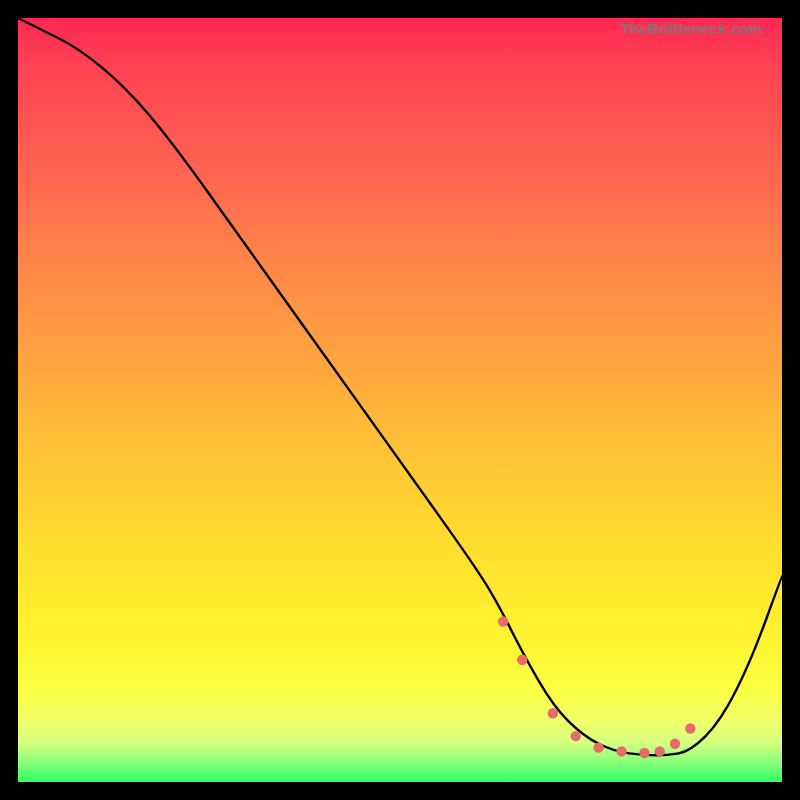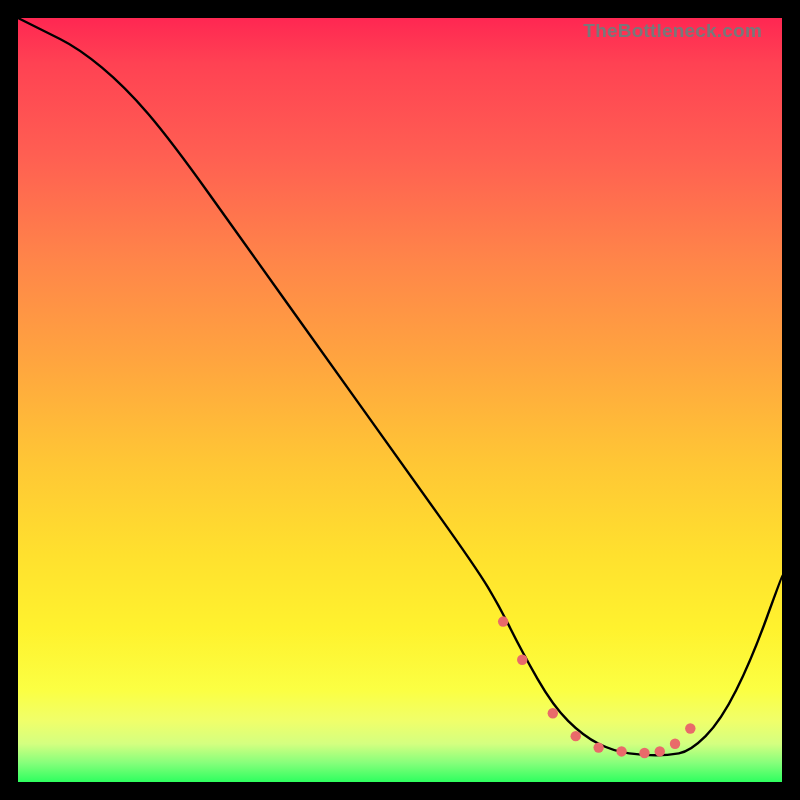--- a/index.html
+++ b/index.html
@@ -38,21 +38,21 @@
       #d4ff80 95%,
       #86ff7b 97.5%,
       #2eff5f 100%
     );
   }
   .watermark {
     position: absolute;
     top: 2px;
     right: 20px;
     font-family: Arial, Helvetica, sans-serif;
-    font-size: 19px;
+    font-size: 15px;
     font-weight: 600;
     color: #78787a;
     letter-spacing: 0.2px;
   }
   svg.curve {
     position: absolute;
     left: 0;
     top: 0;
     width: 764px;
     height: 764px;

